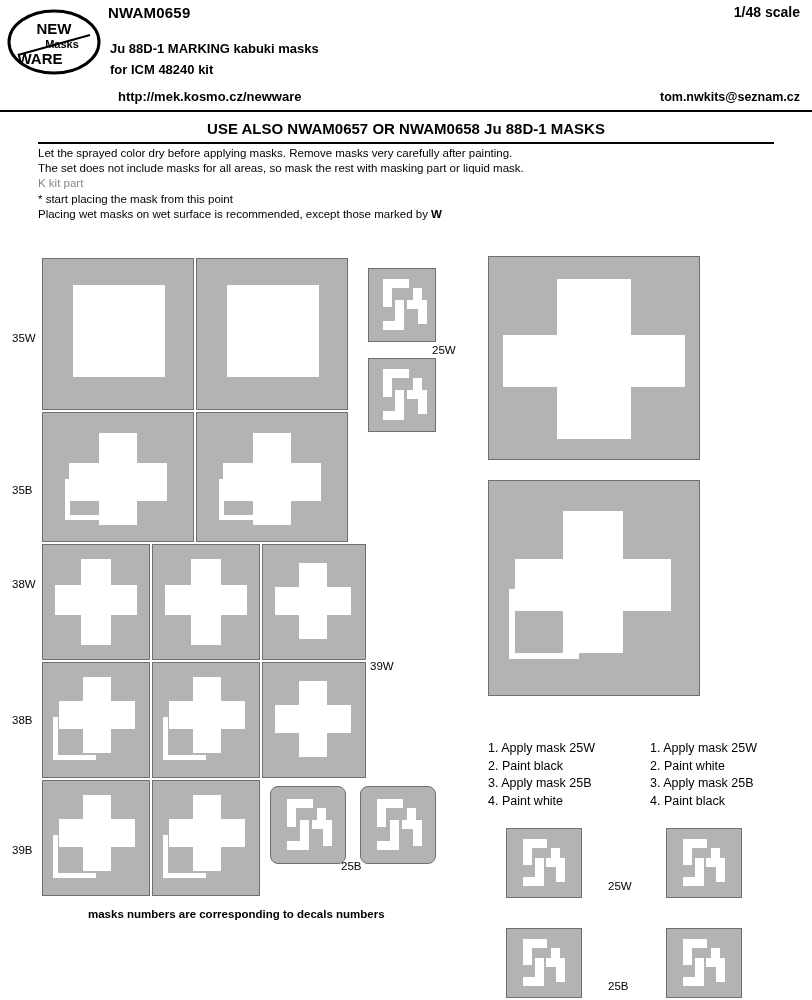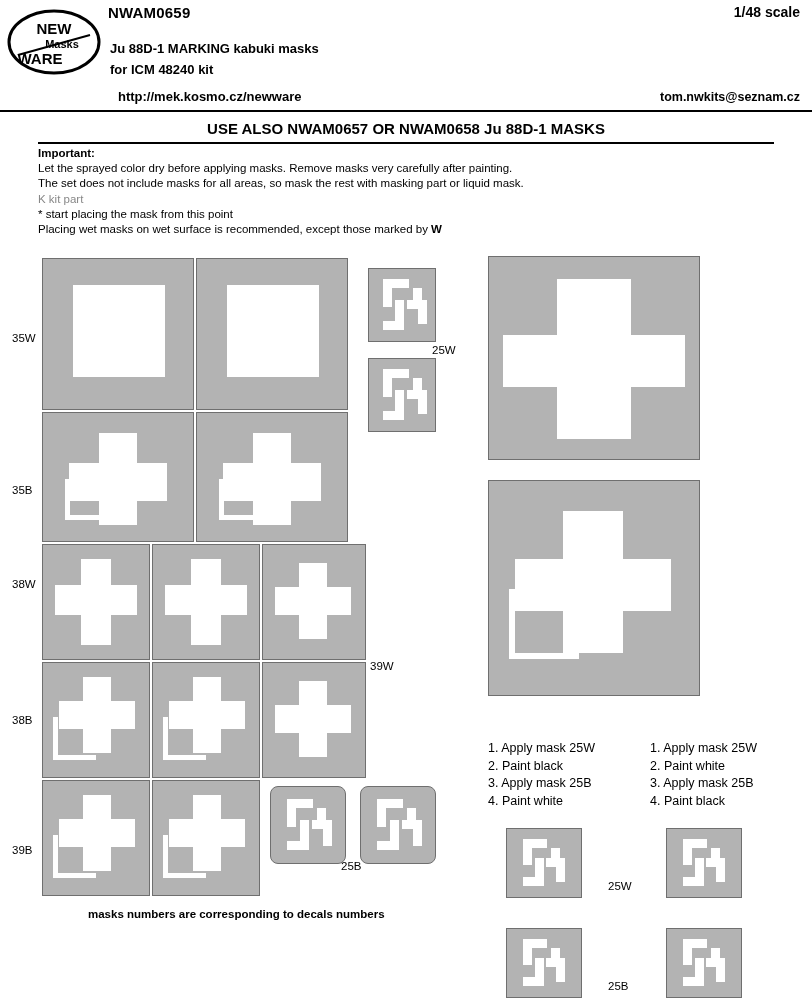--- a/index.html
+++ b/index.html
@@ -101,21 +101,20 @@
   <div class="hdr-line1">Ju 88D-1 MARKING kabuki masks</div>
   <div class="hdr-line2">for ICM 48240 kit</div>
   <div class="hdr-url">http://mek.kosmo.cz/newware</div>
   <div class="hdr-mail">tom.nwkits@seznam.cz</div>
 </div>
 
 <div class="usealso">USE ALSO NWAM0657 OR NWAM0658 Ju 88D-1 MASKS</div>
 <div class="title-rule"></div>
 
 <div class="imp">
-  <div class="b">Important:</div>
   <div>Let the sprayed color dry before applying masks. Remove masks very carefully after painting.</div>
   <div>The set does not include masks for all areas, so mask the rest with masking part or liquid mask.</div>
   <div class="kit">K kit part</div>
   <div>*  start placing the mask from this point</div>
   <div><span>Placing wet masks on wet surface is recommended, except those marked by </span><span class="wbold">W</span></div>
 </div>
 
 <div class="sheet">
 
   <div class="lbl" style="left:12px;top:332px;">35W</div>

